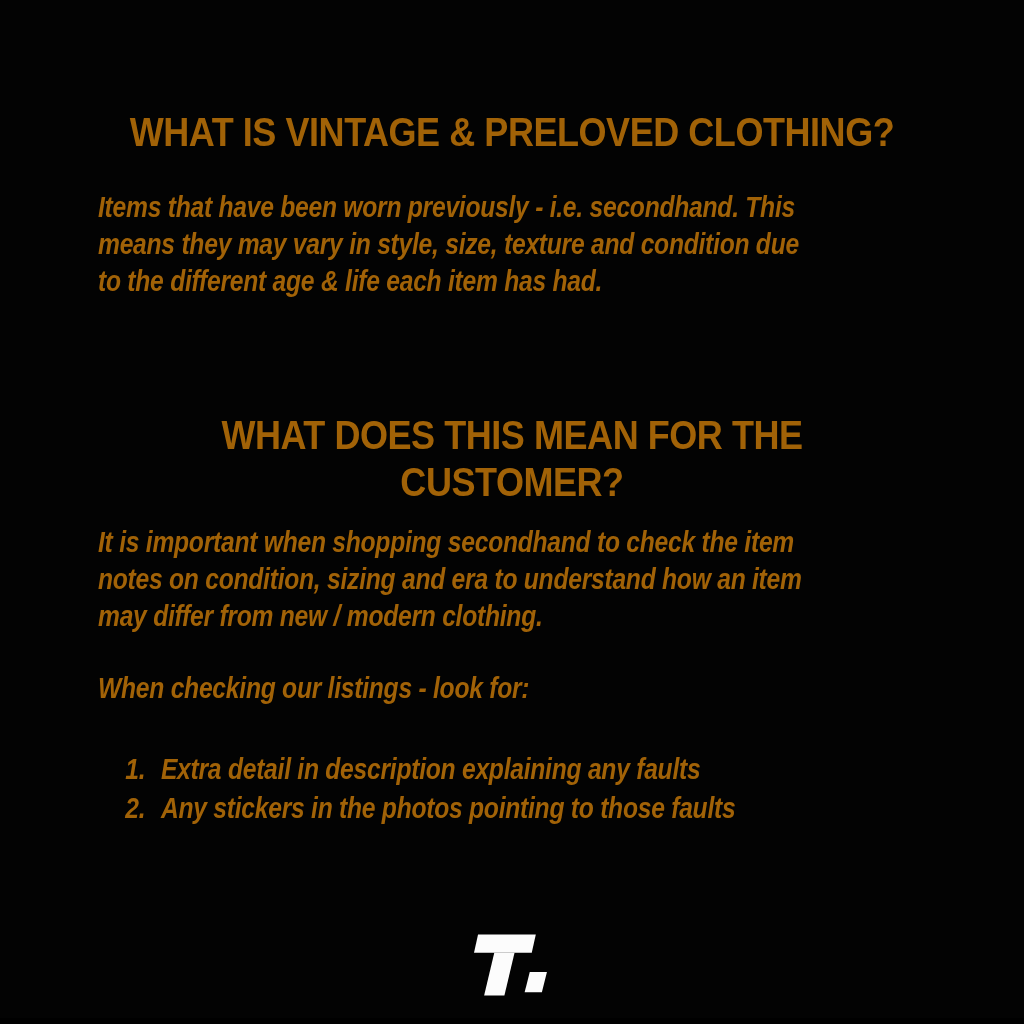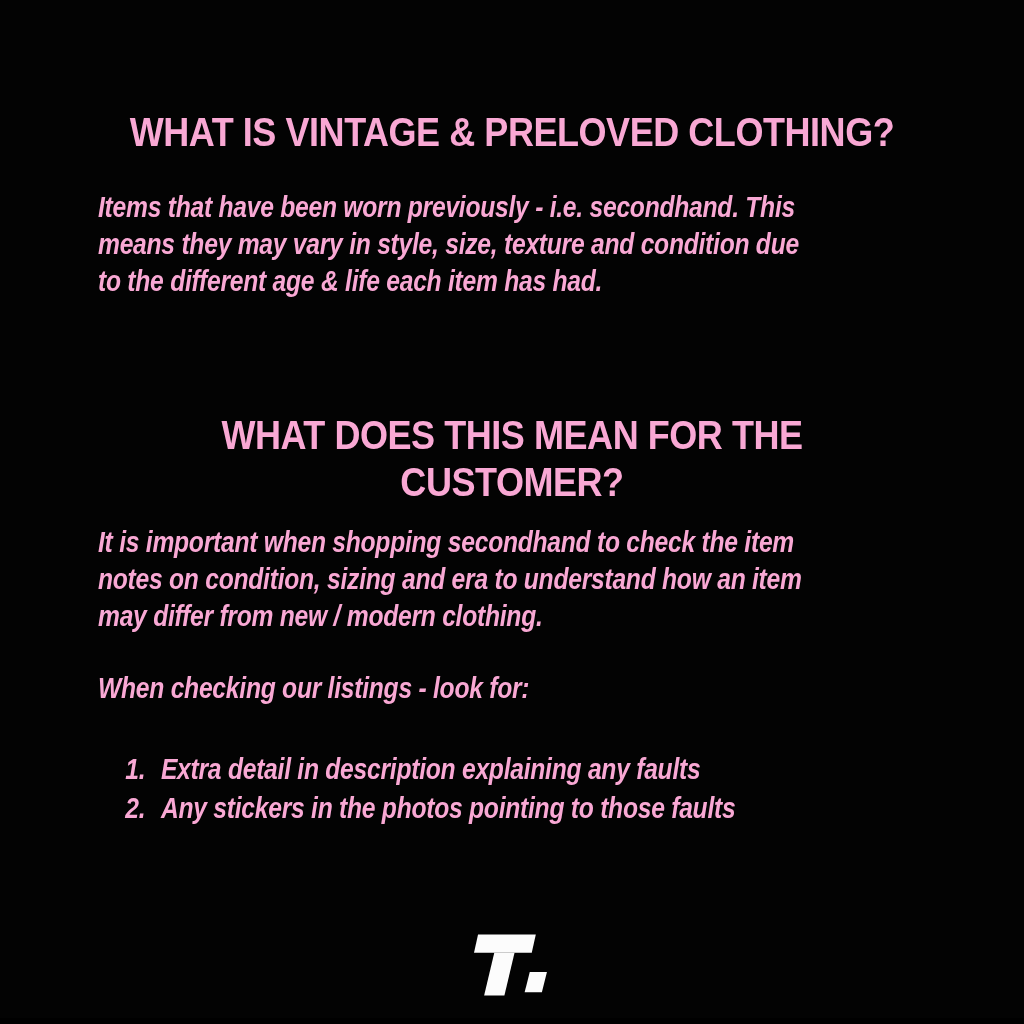--- a/index.html
+++ b/index.html
@@ -7,21 +7,21 @@
     padding: 0;
     background: #000;
   }
   #canvas {
     position: relative;
     width: 1024px;
     height: 1018px;
     background: #030303;
     overflow: hidden;
     font-family: "Liberation Sans", sans-serif;
-    color: #f9a8d4;
+    color: #a16207;
   }
   .heading {
     position: absolute;
     left: 0;
     right: 0;
     text-align: center;
     font-weight: 700;
     font-size: 40px;
     line-height: 47px;
     letter-spacing: -0.5px;

